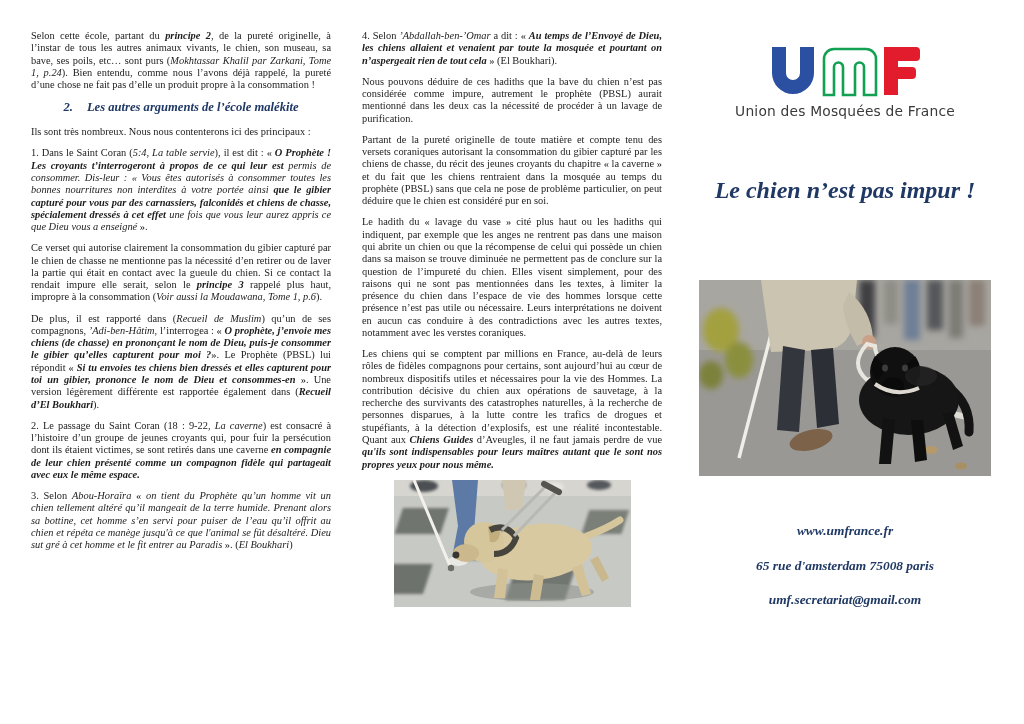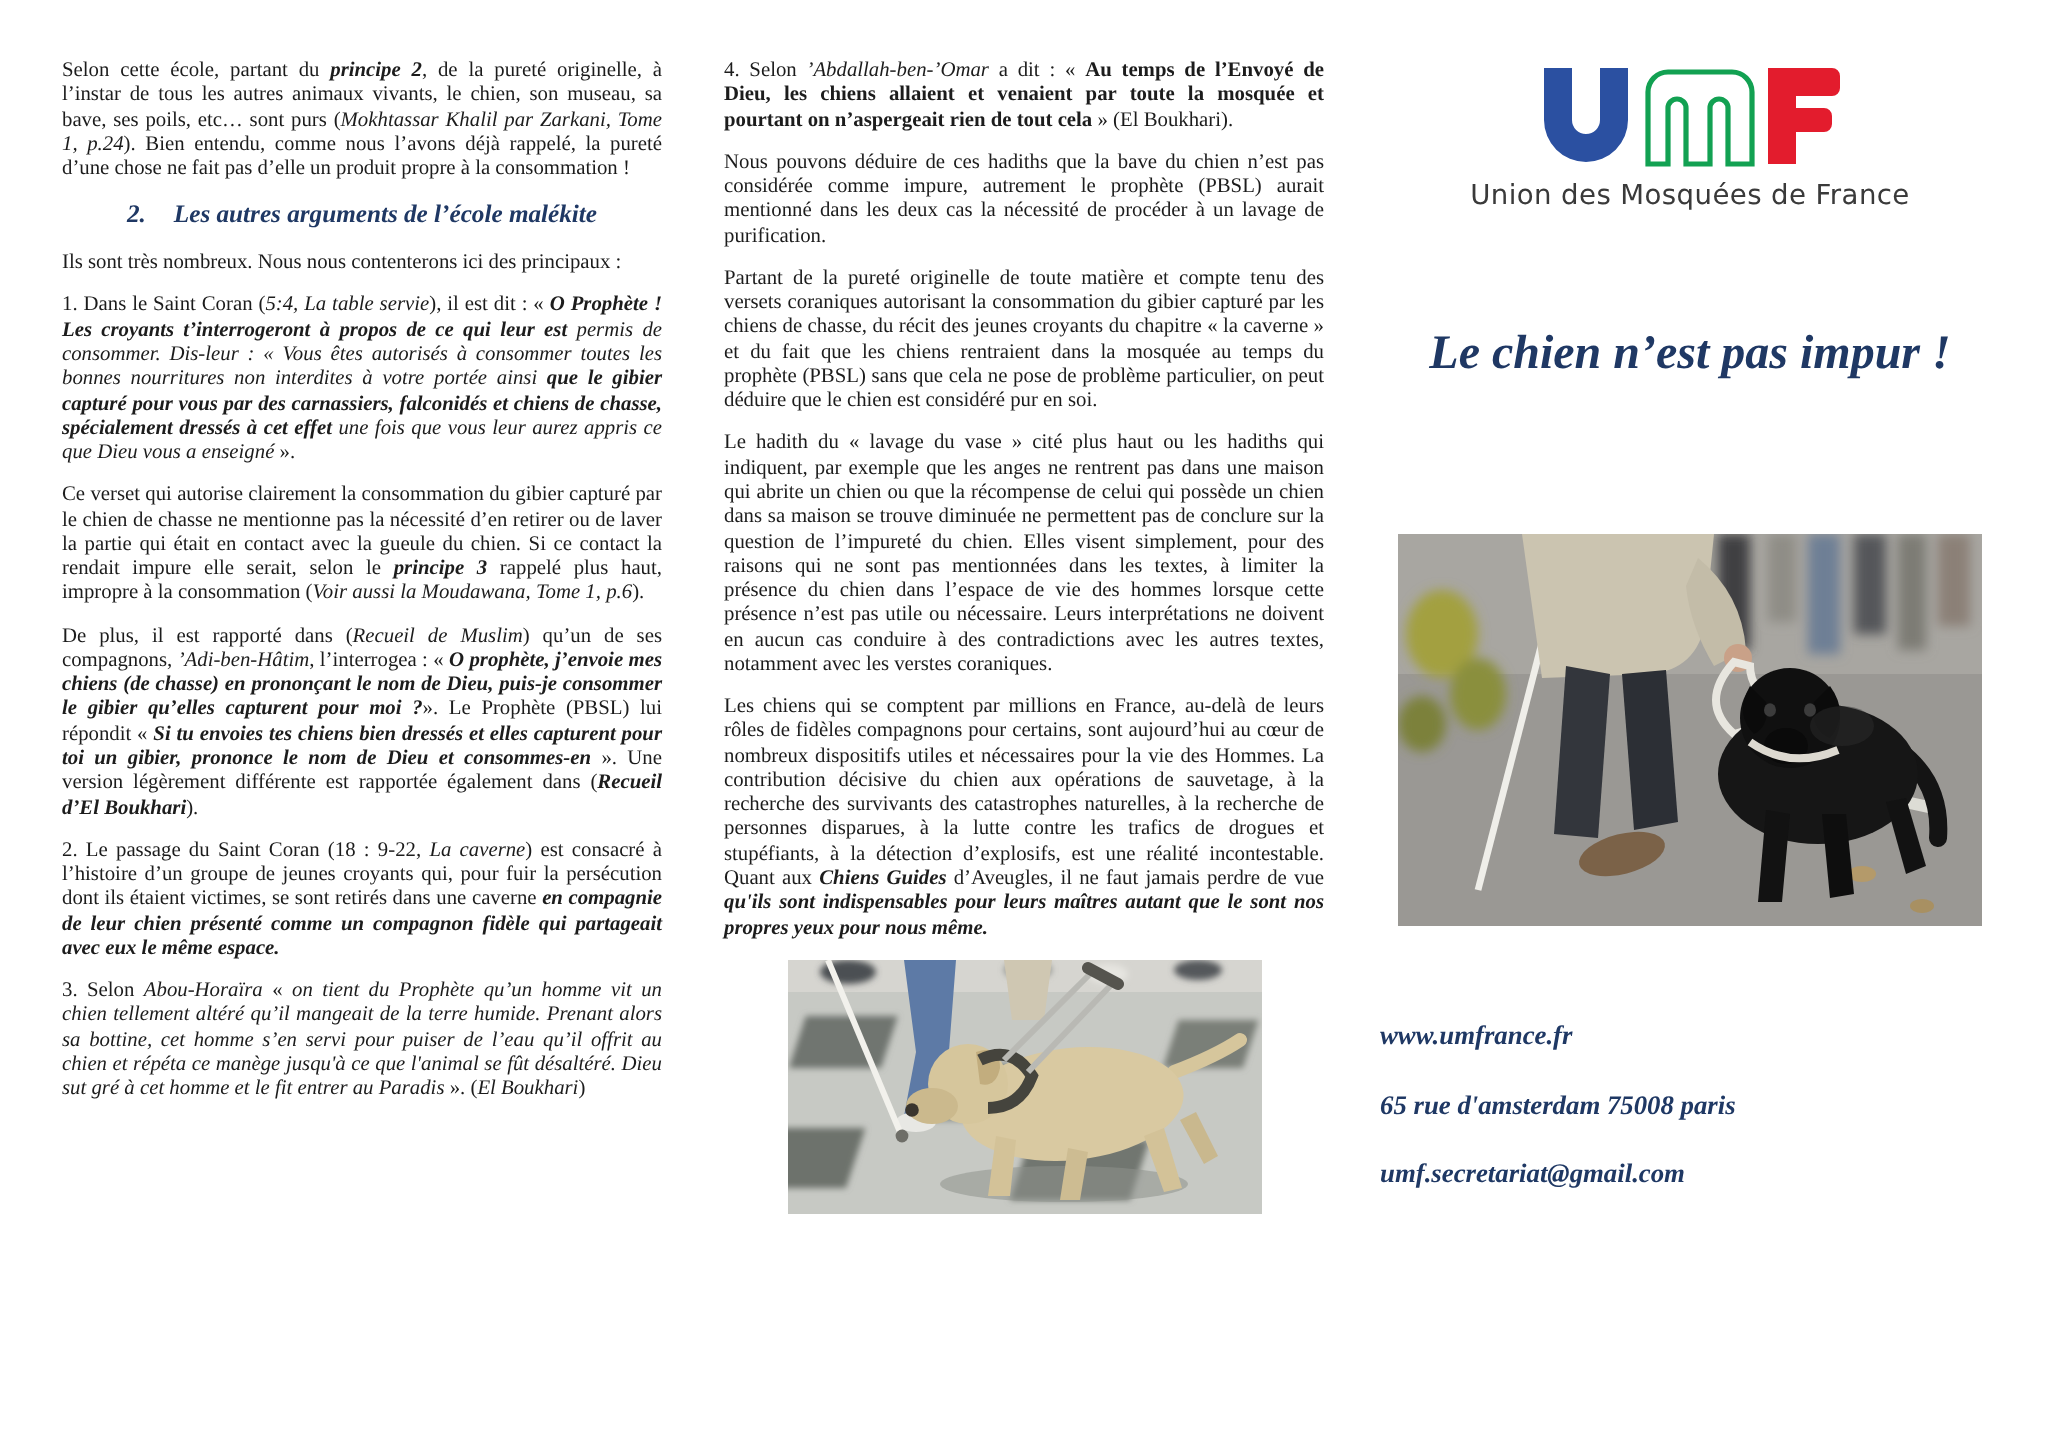--- a/index.html
+++ b/index.html
@@ -16,36 +16,36 @@
   #col-mid-wrap{left:362px;position:absolute;top:30px;width:300px;}
   #col-mid{position:static;width:300px;font-size:10.4px;line-height:1.18;text-align:justify;}
   #col-mid p{margin:0 0 9px 0;}
   .col-heading{
     color:#1f3864;font-weight:bold;font-style:italic;
     font-size:12.6px;margin:7px 0 11px 0;
   }
   .col-heading.center{text-align:center;}
   .col-heading .h-num{margin-right:14px;}
   .mid-photo{width:237px;margin:7px auto 0 auto;}
-  .right-panel{position:absolute;left:690px;top:4px;width:310px;height:608px;}
+  .right-panel{position:absolute;left:690px;top:17px;width:310px;height:608px;}
   .logo-wrap{position:absolute;top:28px;left:0;width:310px;text-align:center;}
   .logo-caption{
     margin-top:6px;font-family:"DejaVu Sans", sans-serif;font-size:13.8px;
     color:#3a3a3a;letter-spacing:0.2px;
   }
   .panel-title{
     position:absolute;top:160px;left:0;width:310px;text-align:center;
     color:#1f3864;font-size:24px;font-weight:bold;font-style:italic;
   }
   .panel-subtitle{
     position:absolute;top:203px;left:0;width:310px;text-align:center;
     color:#1f3864;font-size:14.6px;font-style:italic;
   }
   .right-photo{position:absolute;top:263px;left:9px;width:292px;height:196px;}
-  .contact-block{position:absolute;top:506px;left:0;width:310px;}
+  .contact-block{position:absolute;top:506px;left:0;width:310px;text-align:center;}
   .contact-line{
     color:#1f3864;font-size:13.4px;font-weight:bold;font-style:italic;
     margin-bottom:18.5px;
   }
   svg{display:block;}
 </style>
 </head>
 <body>
 
 <div id="col-left" class="text-col">
@@ -54,21 +54,21 @@
     <p><span>Ils sont très nombreux. Nous nous contenterons ici des principaux :</span></p>
     <p><span>1. Dans le Saint Coran (</span><span style="font-style: italic;">5:4, La table servie</span><span>), il est dit : « </span><span style="font-weight: bold; font-style: italic;">O Prophète ! Les croyants t’interrogeront à propos de ce qui leur est </span><span style="font-style: italic;">permis de consommer. Dis-leur : « Vous êtes autorisés à consommer toutes les bonnes nourritures non interdites à votre portée ainsi </span><span style="font-weight: bold; font-style: italic;">que le gibier capturé pour vous par des carnassiers, falconidés et chiens de chasse, spécialement dressés à cet effet </span><span style="font-style: italic;">une fois que vous leur aurez appris ce que Dieu vous a enseigné</span><span> ».</span></p>
     <p><span>Ce verset qui autorise clairement la consommation du gibier capturé par le chien de chasse ne mentionne pas la nécessité d’en retirer ou de laver la partie qui était en contact avec la gueule du chien. Si ce contact la rendait impure elle serait, selon le </span><span style="font-weight: bold; font-style: italic;">principe 3</span><span> rappelé plus haut, impropre à la consommation (</span><span style="font-style: italic;">Voir aussi la Moudawana, Tome 1, p.6</span><span>).</span></p>
     <p><span>De plus, il est rapporté dans (</span><span style="font-style: italic;">Recueil de Muslim</span><span>) qu’un de ses compagnons, </span><span style="font-style: italic;">’Adi-ben-Hâtim</span><span>, l’interrogea : « </span><span style="font-weight: bold; font-style: italic;">O prophète, j’envoie mes chiens (de chasse) en prononçant le nom de Dieu, puis-je consommer le gibier qu’elles capturent pour moi ?</span><span>». Le Prophète (PBSL) lui répondit « </span><span style="font-weight: bold; font-style: italic;">Si tu envoies tes chiens bien dressés et elles capturent pour toi un gibier, prononce le nom de Dieu et consommes-en</span><span> ». Une version légèrement différente est rapportée également dans (</span><span style="font-weight: bold; font-style: italic;">Recueil d’El Boukhari</span><span>).</span></p>
     <p><span>2. Le passage du Saint Coran (18 : 9-22, </span><span style="font-style: italic;">La caverne</span><span>) est consacré à l’histoire d’un groupe de jeunes croyants qui, pour fuir la persécution dont ils étaient victimes, se sont retirés dans une caverne </span><span style="font-weight: bold; font-style: italic;">en compagnie de leur chien présenté comme un compagnon fidèle qui partageait avec eux le même espace.</span></p>
     <p><span>3. Selon </span><span style="font-style: italic;">Abou-Horaïra</span><span> « </span><span style="font-style: italic;">on tient du Prophète qu’un homme vit un chien tellement altéré qu’il mangeait de la terre humide. Prenant alors sa bottine, cet homme s’en servi pour puiser de l’eau qu’il offrit au chien et répéta ce manège jusqu'à ce que l'animal se fût désaltéré. Dieu sut gré à cet homme et le fit entrer au Paradis</span><span> ». (</span><span style="font-style: italic;">El Boukhari</span><span>)</span></p>
   </div>
 
 <div id="col-mid-wrap">
   <div id="col-mid">
-      <p><span>4.  Selon </span><span style="font-style: italic;">’Abdallah-ben-’Omar</span><span> a dit : « </span><span style="font-weight: bold; ">Au temps de l’Envoyé de Dieu, les chiens allaient et venaient par toute la mosquée et pourtant on n’aspergeait rien de tout cela</span><span> » (El Boukhari).</span></p>
+      <p><span>4.  Selon </span><span style="font-style: italic;">’Abdallah-ben-’Omar</span><span> a dit : « </span><span style="font-weight: bold; font-style: italic;">Au temps de l’Envoyé de Dieu, les chiens allaient et venaient par toute la mosquée et pourtant on n’aspergeait rien de tout cela</span><span> » (El Boukhari).</span></p>
       <p><span>Nous pouvons déduire de ces hadiths que la bave du chien n’est pas considérée comme impure, autrement le prophète (PBSL) aurait mentionné dans les deux cas la nécessité de procéder à un lavage de purification.</span></p>
       <p><span>Partant de la pureté originelle de toute matière et compte tenu des versets coraniques autorisant la consommation du gibier capturé par les chiens de chasse, du récit des jeunes croyants du chapitre « la caverne » et du fait que les chiens rentraient dans la mosquée au temps du prophète (PBSL) sans que cela ne pose de problème particulier, on peut déduire que le chien est considéré pur en soi.</span></p>
       <p><span>Le hadith du « lavage du vase » cité plus haut ou les hadiths qui indiquent, par exemple que les anges ne rentrent pas dans une maison qui abrite un chien ou que la récompense de celui qui possède un chien dans sa maison se trouve diminuée ne permettent pas de conclure sur la question de l’impureté du chien. Elles visent simplement, pour des raisons qui ne sont pas mentionnées dans les textes, à limiter la présence du chien dans l’espace de vie des hommes lorsque cette présence n’est pas utile ou nécessaire. Leurs interprétations ne doivent en aucun cas conduire à des contradictions avec les autres textes, notamment avec les verstes coraniques.</span></p>
       <p><span>Les chiens qui se comptent par millions en France, au-delà de leurs rôles de fidèles compagnons pour certains, sont aujourd’hui au cœur de nombreux dispositifs utiles et nécessaires pour la vie des Hommes. La contribution décisive du chien aux opérations de sauvetage, à la recherche des survivants des catastrophes naturelles, à la recherche de personnes disparues, à la lutte contre les trafics de drogues et stupéfiants, à la détection d’explosifs, est une réalité incontestable. Quant aux </span><span style="font-weight: bold; font-style: italic;">Chiens Guides</span><span> d’Aveugles, il ne faut jamais perdre de vue </span><span style="font-weight: bold; font-style: italic;">qu'ils sont indispensables pour leurs maîtres autant que le sont nos propres yeux pour nous même.</span></p>
     </div>
   <div class="mid-photo">
     <svg width="237" height="127" viewBox="0 0 237 127" xmlns="http://www.w3.org/2000/svg">
       <defs>
           <filter id="b1" x="-20%" y="-20%" width="140%" height="140%">
             <feGaussianBlur stdDeviation="1.6"></feGaussianBlur>

